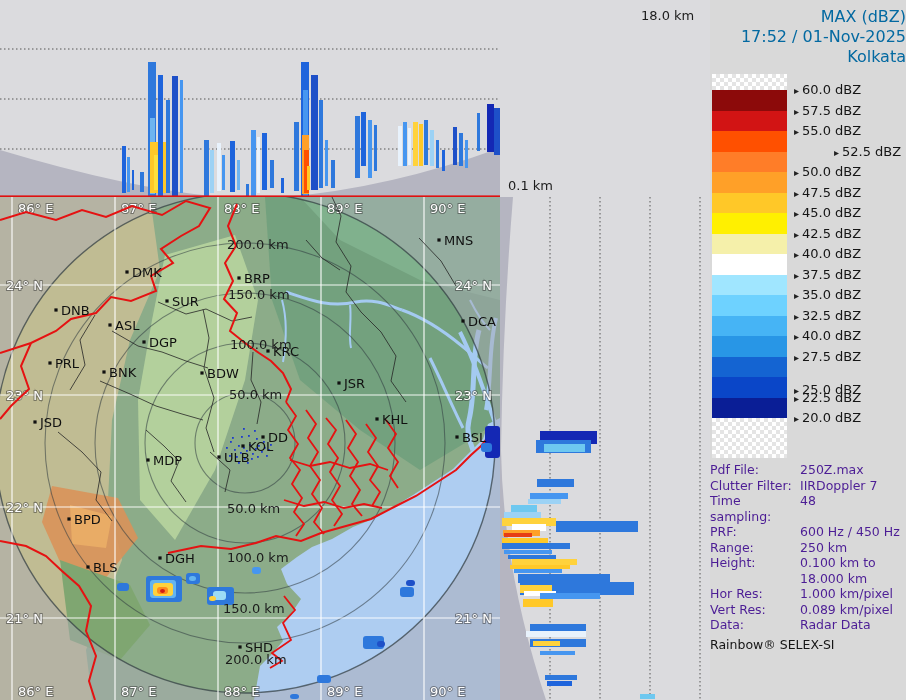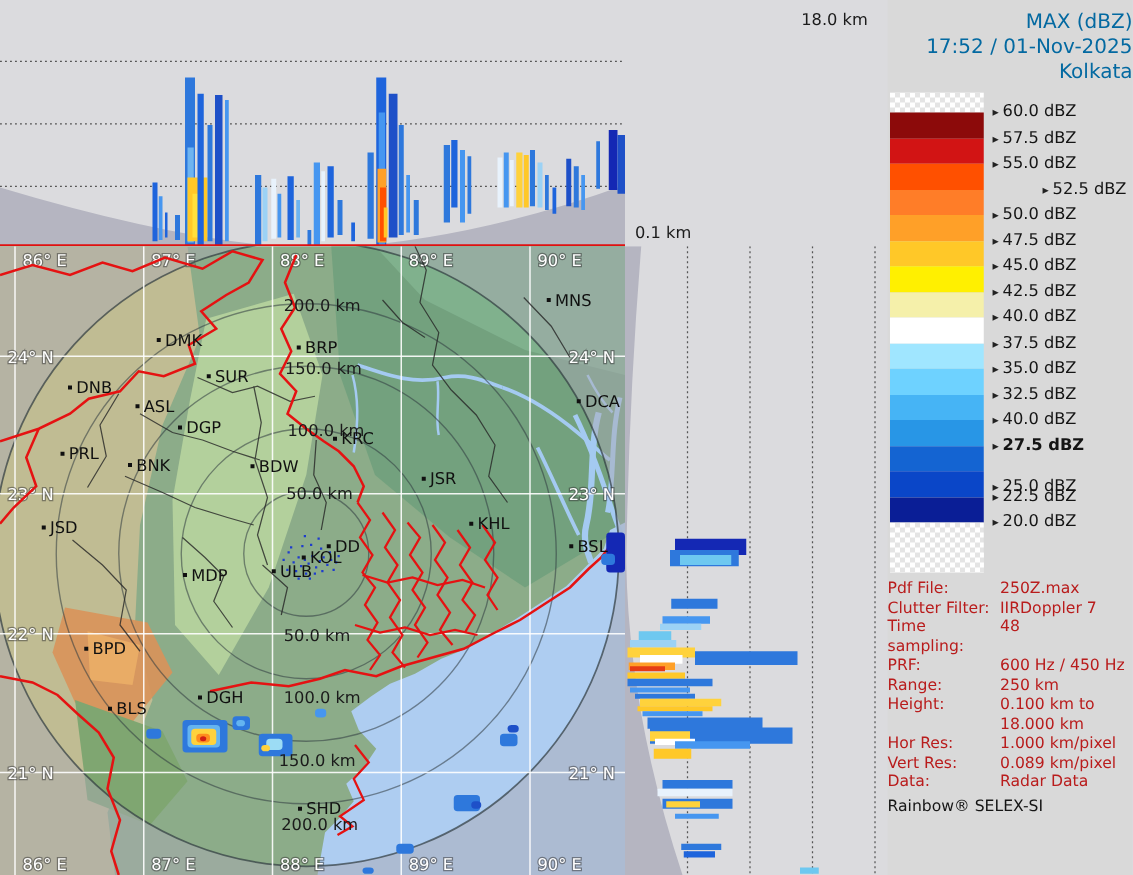--- a/index.html
+++ b/index.html
@@ -9,21 +9,21 @@
   
   #legend{position:absolute;left:710px;top:0;width:196px;height:700px;background:#D9D9D9;color:#1a1a1a;}
   #legend .hdr{text-align:right;font-size:16px;line-height:20px;color:#0369a1;}
   #legend .hdr:first-child{margin-top:7px;}
   #colorbar{position:absolute;left:2px;top:74px;width:75px;height:384px;}
   #colorbar div{width:75px;}
   .checker{background-image:conic-gradient(#e4e4e4 25%,#ffffff 0 50%,#e4e4e4 0 75%,#ffffff 0);background-size:8px 8px;}
   .cb-row{position:absolute;left:84px;height:15px;font-size:13px;white-space:nowrap;color:#151515;}
   .cb-row .arr{font-size:10px;margin-right:3px;color:#222;}
   #nodata{position:absolute;left:2px;top:442px;width:75px;height:16px;}
-  #meta{position:absolute;left:0px;top:462px;width:194px;font-size:12.5px;color:#b91c1c;}
+  #meta{position:absolute;left:0px;top:462px;width:194px;font-size:12.5px;color:#4c1d95;}
   .mrow{line-height:15.5px;}
   .ml{display:inline-block;width:90px;vertical-align:top;}
   .mv{display:inline-block;width:104px;vertical-align:top;}
   #brand{position:absolute;left:0px;top:637px;font-size:12.5px;color:#151515;}
 </style>
 </head>
 <body>
 
 <div id="app">
   <svg id="scene" width="906" height="700" viewBox="0 0 906 700">
@@ -379,21 +379,21 @@
         <div class="cb-row" style="top: 143.5px; margin-left: 40px;"><span class="arr">▸</span><span>52.5 dBZ</span></div>
         <div class="cb-row" style="top: 164px;"><span class="arr">▸</span><span>50.0 dBZ</span></div>
         <div class="cb-row" style="top: 184.5px;"><span class="arr">▸</span><span>47.5 dBZ</span></div>
         <div class="cb-row" style="top: 205px;"><span class="arr">▸</span><span>45.0 dBZ</span></div>
         <div class="cb-row" style="top: 225.5px;"><span class="arr">▸</span><span>42.5 dBZ</span></div>
         <div class="cb-row" style="top: 246px;"><span class="arr">▸</span><span>40.0 dBZ</span></div>
         <div class="cb-row" style="top: 266.5px;"><span class="arr">▸</span><span>37.5 dBZ</span></div>
         <div class="cb-row" style="top: 287px;"><span class="arr">▸</span><span>35.0 dBZ</span></div>
         <div class="cb-row" style="top: 307.5px;"><span class="arr">▸</span><span>32.5 dBZ</span></div>
         <div class="cb-row" style="top: 328px;"><span class="arr">▸</span><span>40.0 dBZ</span></div>
-        <div class="cb-row" style="top: 348.5px; font-weight: bold;"><span class="arr">▸</span><span>27.5 dBZ</span></div>
+        <div class="cb-row" style="top: 348.5px;"><span class="arr">▸</span><span>27.5 dBZ</span></div>
         <div class="cb-row" style="top: 369px; margin-top: 13px;"><span class="arr">▸</span><span>25.0 dBZ</span></div>
         <div class="cb-row" style="top: 389.5px;"><span class="arr">▸</span><span>22.5 dBZ</span></div>
         <div class="cb-row" style="top: 410px;"><span class="arr">▸</span><span>20.0 dBZ</span></div>
       </div>
     <div id="nodata" class="checker"></div>
     <div id="meta">
         <div class="mrow"><span class="ml">Pdf File:</span><span class="mv">250Z.max</span></div>
         <div class="mrow"><span class="ml">Clutter Filter:</span><span class="mv">IIRDoppler 7</span></div>
         <div class="mrow"><span class="ml">Time sampling:</span><span class="mv">48</span></div>
         <div class="mrow"><span class="ml">PRF:</span><span class="mv">600 Hz / 450 Hz</span></div>

